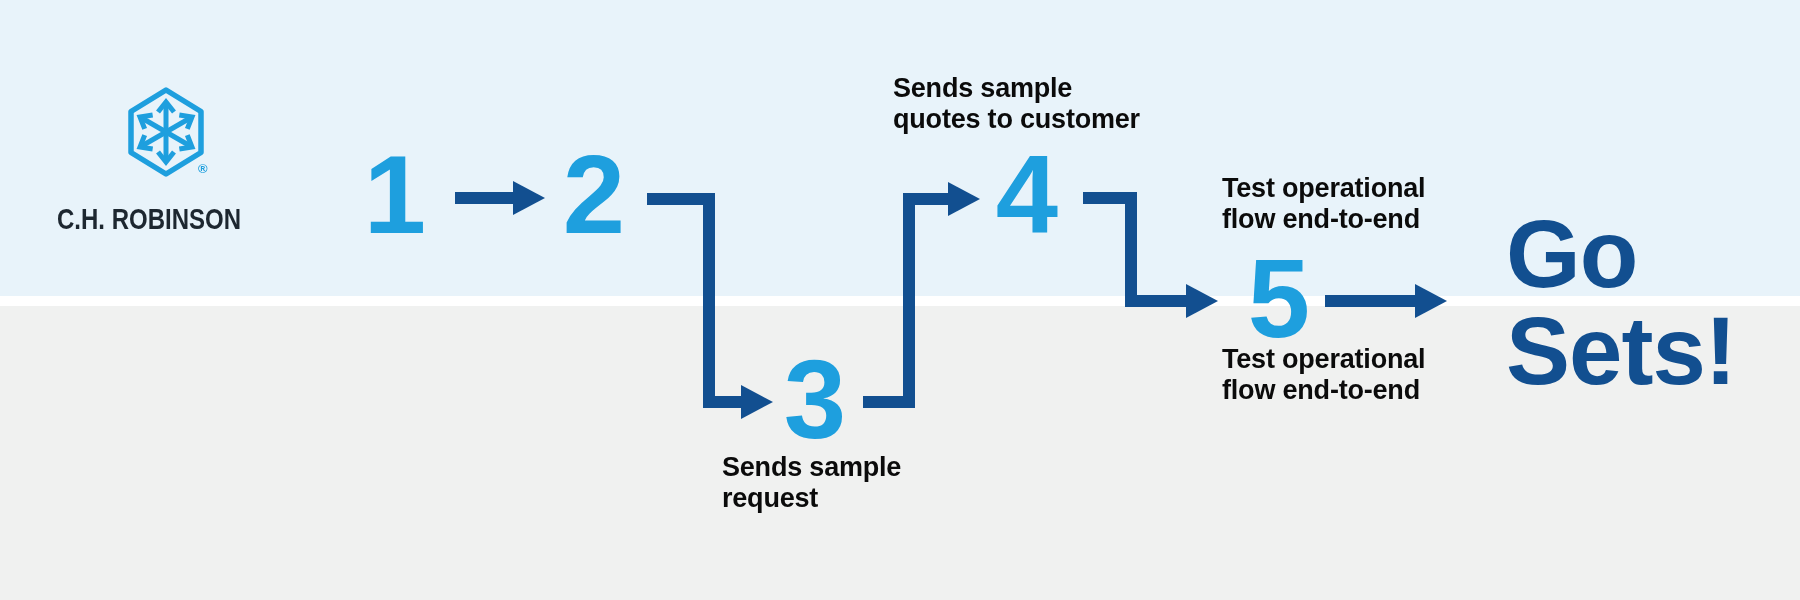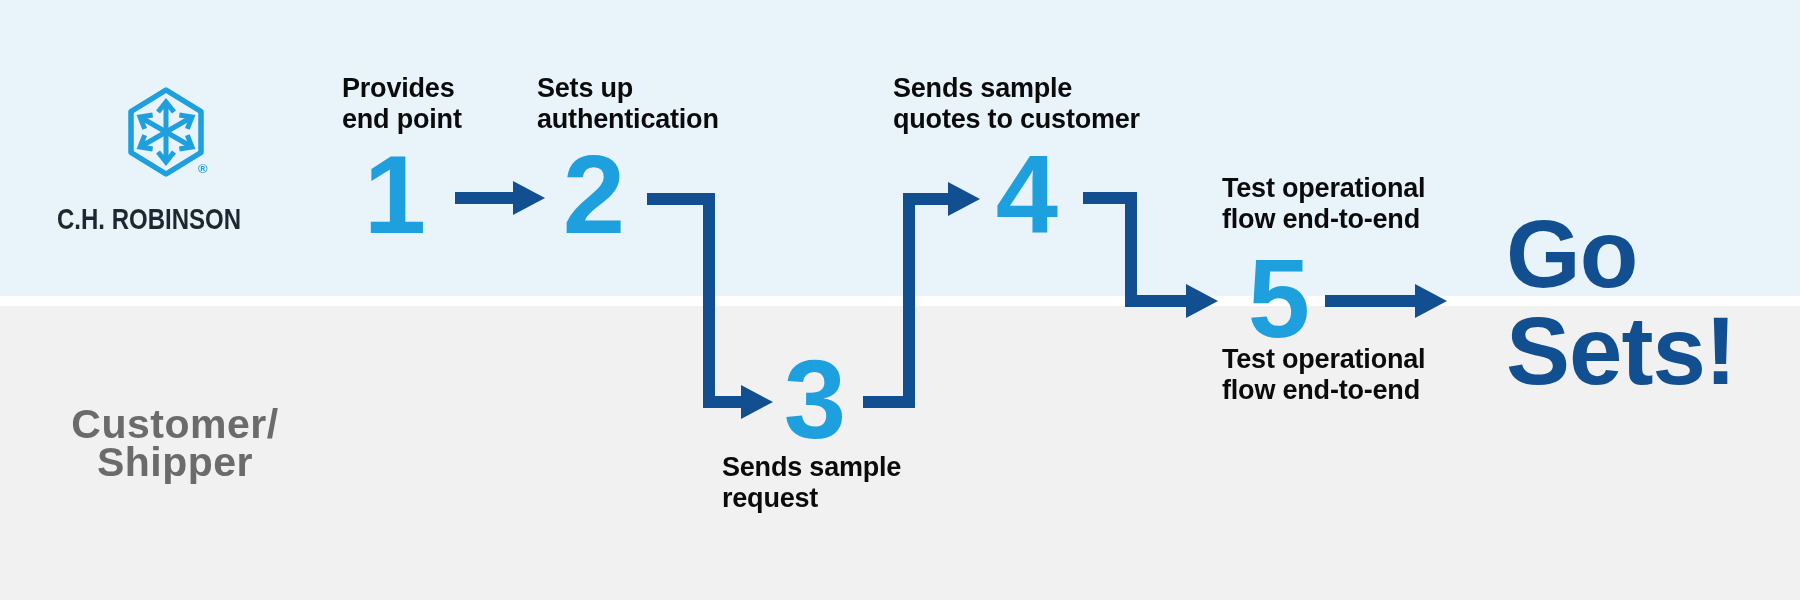--- a/index.html
+++ b/index.html
@@ -113,32 +113,26 @@
       <polygon class="arrow-head" points="1415,284 1447,301 1415,318"></polygon>
     </g>
   </svg>
 
   <div class="step-num n1">1</div>
   <div class="step-num n2">2</div>
   <div class="step-num n3">3</div>
   <div class="step-num n4">4</div>
   <div class="step-num n5">5</div>
 
-  <div class="step-label s1">Provides
-end point</div>
-  <div class="step-label s2">Sets up
-authentication</div>
   <div class="step-label s3">Sends sample
 request</div>
   <div class="step-label s4">Sends sample
 quotes to customer</div>
   <div class="step-label s5a">Test operational
 flow end-to-end</div>
   <div class="step-label s5b">Test operational
 flow end-to-end</div>
 
-  <div class="customer-label">Customer/
-Shipper</div>
 
   <div class="go-live">Go
 Sets!</div>
 
 </div>
 
 </body></html>

